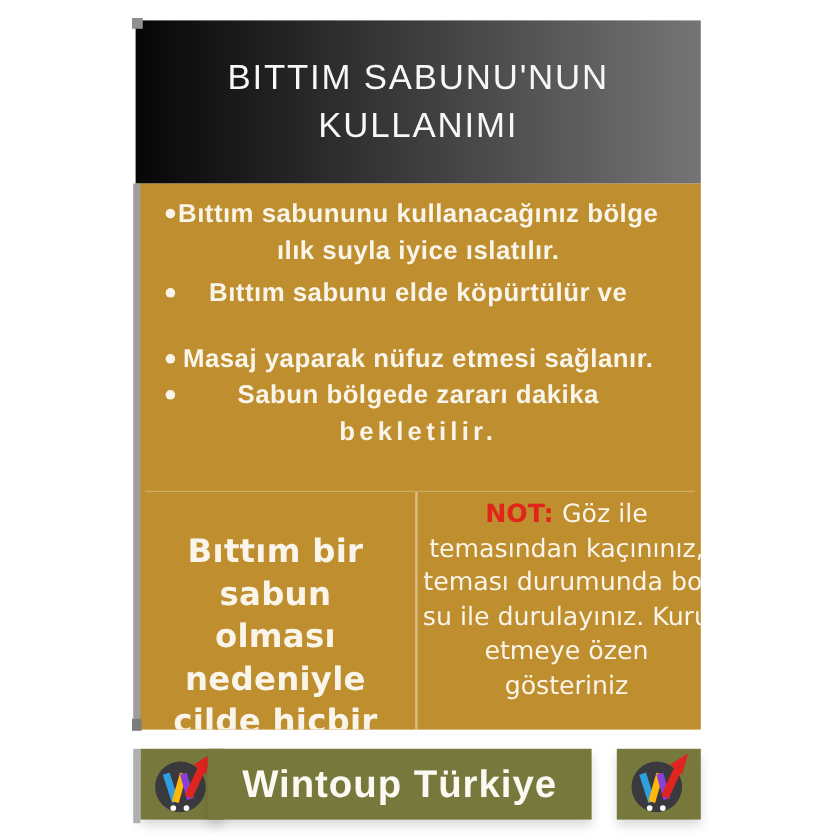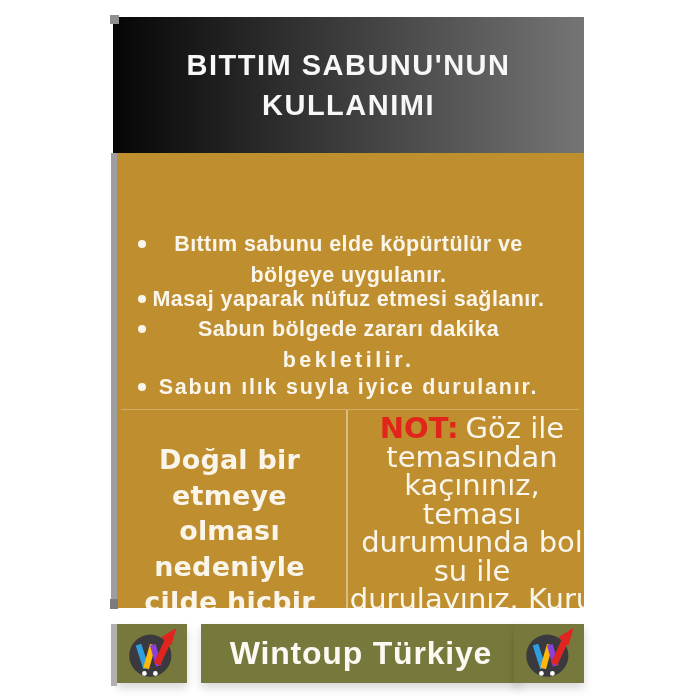--- a/index.html
+++ b/index.html
@@ -8,21 +8,21 @@
     font-family:"Liberation Sans", sans-serif;overflow:hidden;
   }
   
   .header{
     position:absolute;left:113px;top:17px;width:471px;height:136px;
     background:linear-gradient(to right,var(--header-gradient-left,#060606),var(--header-gradient-right,#757575));
     display:flex;flex-direction:column;align-items:center;justify-content:center;
     color:var(--header-text,#f7f7f7);
   }
   .header .hline{
-    font-size:29px;line-height:40px;font-weight:700;letter-spacing:1.5px;text-align:right;
+    font-size:29px;line-height:40px;font-weight:400;letter-spacing:1.5px;text-align:right;
   }
   
   .body{
     position:absolute;left:113px;top:153px;width:471px;height:455px;
     background:var(--body-bg,#bf8e2e);overflow:hidden;color:var(--body-text,#faf5ea);
   }
   .bullet-item{
     position:absolute;left:17px;width:437px;text-align:center;
     font-size:21.5px;line-height:31px;font-weight:700;letter-spacing:0.4px;
   }
@@ -46,34 +46,34 @@
   .left-note{
     position:absolute;left:0;top:289px;width:233px;text-align:center;
     font-family:"DejaVu Sans", sans-serif;font-weight:700;
     font-size:27px;line-height:35.5px;letter-spacing:0.2px;
   }
   .left-note .nl{display:block;}
   
   .warning{
     position:absolute;left:233px;top:261px;width:252px;text-align:center;
     font-family:"DejaVu Sans", sans-serif;font-weight:500;
-    font-size:29px;line-height:28.5px;
+    font-size:21px;line-height:28.5px;
   }
   .warning .wl{display:block;}
   .warning .not-label{
     color:var(--warning-label-color,#e2251b);font-weight:700;margin-right:7px;
   }
   
   .bar-seg{
     position:absolute;top:624px;height:59px;background:var(--footer-bg,#77793c);
     display:flex;align-items:center;justify-content:center;
     box-shadow:0 5px 9px rgba(0,0,0,0.16);
   }
   .seg-left{left:117px;width:70px;}
-  .seg-center{left:201px;width:320px;}
+  .seg-center{left:173px;width:320px;}
   .seg-right{left:514px;width:70px;}
   .brand{
     color:var(--footer-text,#fbf9f2);font-size:32px;font-weight:700;letter-spacing:0.8px;
     font-family:"Liberation Sans", sans-serif;white-space:nowrap;
   }
   .logo-svg{width:54px;height:54px;display:block;}
   .logo-circle{fill:var(--logo-circle,#3a393e);}
   .rib-blue{stroke:var(--logo-blue,#2f9fe0);}
   .rib-yellow{stroke:var(--logo-yellow,#ffb708);}
   .rib-purple{stroke:var(--logo-purple,#8a3fd8);}
@@ -91,59 +91,60 @@
 
 <div class="canvas">
 
   <div class="header">
     <div class="hline">BITTIM SABUNU'NUN</div>
     <div class="hline">KULLANIMI</div>
   </div>
 
   <div class="body">
 
+    <div class="bullet-item b0">
+      <span class="dot"></span>
+      <span class="bl">Bıttım sabununu kullanacağınız bölge</span>
+      <span class="bl">ılık suyla iyice ıslatılır.</span>
+    </div>
 
     <div class="bullet-item b1">
       <span class="dot"></span>
       <span class="bl">Bıttım sabunu elde köpürtülür ve</span>
-      <span class="bl">bölgeye uygulanır.</span>
     </div>
 
     <div class="bullet-item b2">
       <span class="dot"></span>
       <span class="bl">Masaj yaparak nüfuz etmesi sağlanır.</span>
     </div>
 
     <div class="bullet-item b3">
       <span class="dot"></span>
       <span class="bl">Sabun bölgede zararı dakika</span>
       <span class="bl spaced">bekletilir.</span>
     </div>
 
-    <div class="bullet-item b4">
-      <span class="dot"></span>
-      <span class="bl">Sabun ılık suyla iyice durulanır.</span>
-    </div>
 
     <div class="divider-h"></div>
     <div class="divider-v"></div>
 
     <div class="left-note">
-      <span class="nl">Doğal bir etmeye</span>
+      <span class="nl">Bıttım bir sabun</span>
       <span class="nl">olması nedeniyle</span>
       <span class="nl">cilde hiçbir zararı</span>
 
     </div>
 
     <div class="warning">
       <span class="wl"><span class="not-label">NOT:</span><span>Göz ile</span></span>
       <span class="wl">temasından kaçınınız,</span>
       <span class="wl">teması durumunda bol</span>
       <span class="wl">su ile durulayınız. Kuru</span>
       <span class="wl">etmeye özen</span>
+      <span class="wl">gösteriniz</span>
     </div>
   </div>
 
   <div class="bar-seg seg-left">
     <svg class="logo-svg" viewBox="0 0 64 64">
       <circle class="logo-circle" cx="30" cy="34" r="25"></circle>
       <g fill="none" stroke-width="7">
         <line class="rib-blue" x1="16" y1="21" x2="25" y2="49"></line>
         <line class="rib-yellow" x1="25" y1="49" x2="33" y2="21"></line>
         <line class="rib-purple" x1="33" y1="21" x2="40" y2="46"></line>

